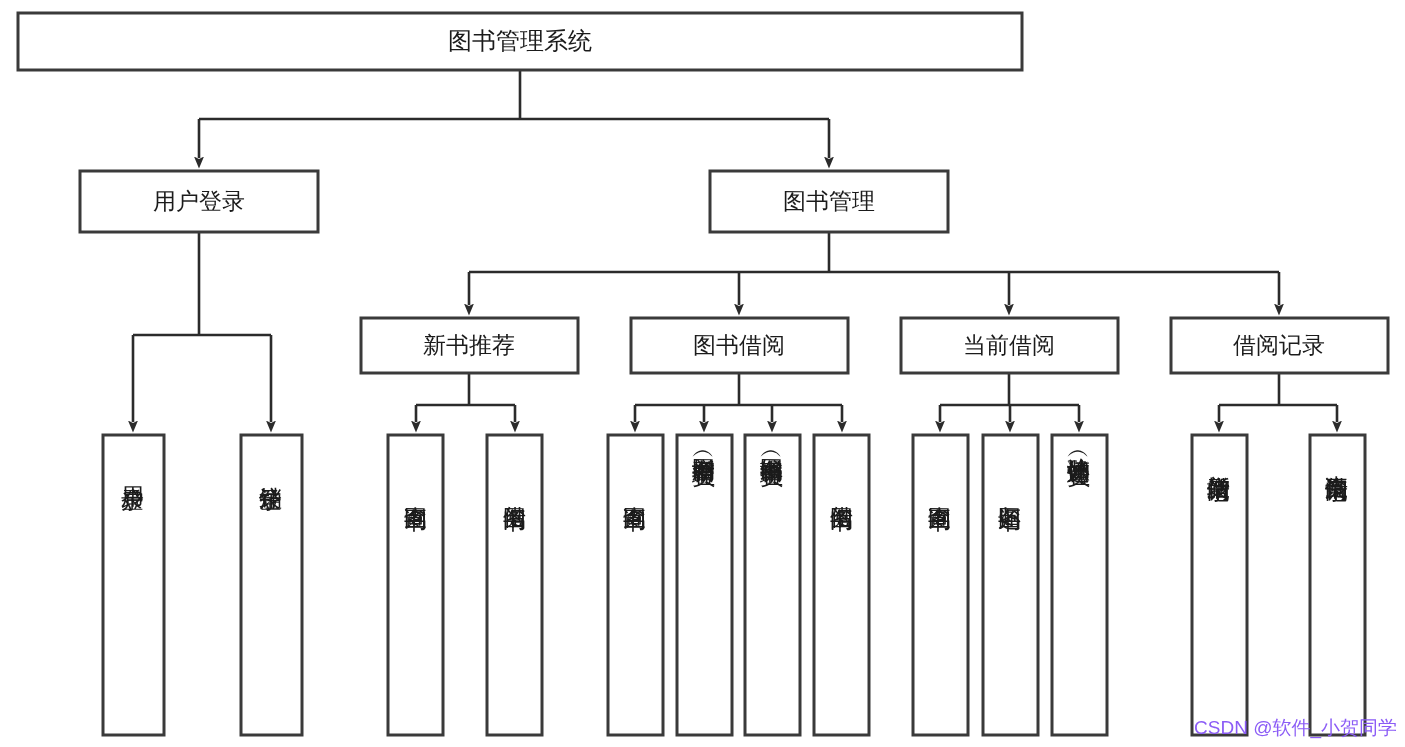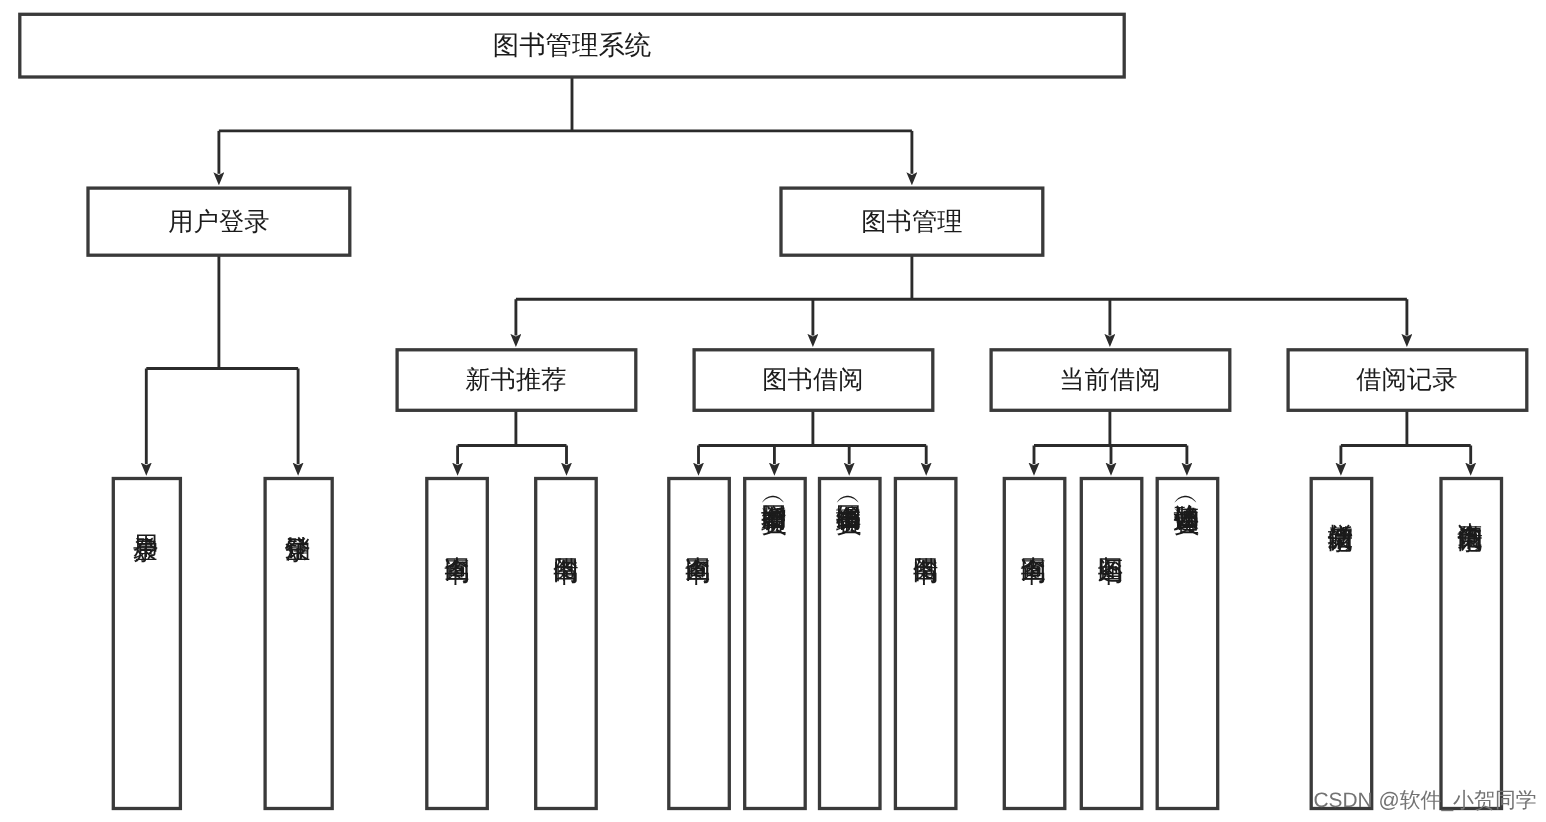--- a/index.html
+++ b/index.html
@@ -57,21 +57,21 @@
   .arrow-head {
     fill: #2b2b2b;
     stroke: none;
   }
   .watermark {
     position: absolute;
     right: 8px;
     bottom: 6px;
     font-family: "Liberation Sans", sans-serif;
     font-size: 19px;
-    color: #737373;
+    color: #8b5cf6;
     white-space: nowrap;
     pointer-events: none;
   }
 </style>
 </head>
 <body>
 
 <div id="diagram-root">
   <svg class="diagram" viewBox="0 0 1405 747" xmlns="http://www.w3.org/2000/svg">
     <defs>

